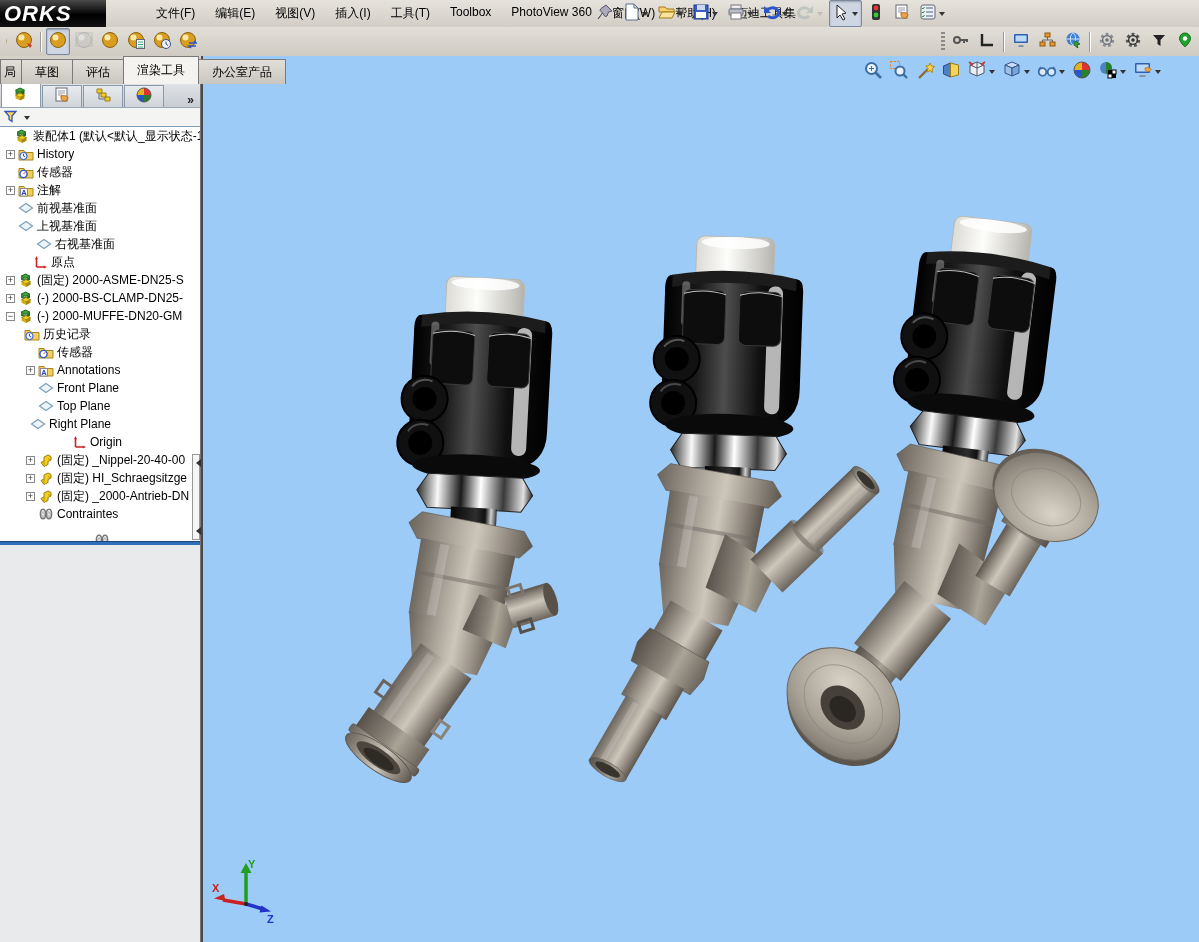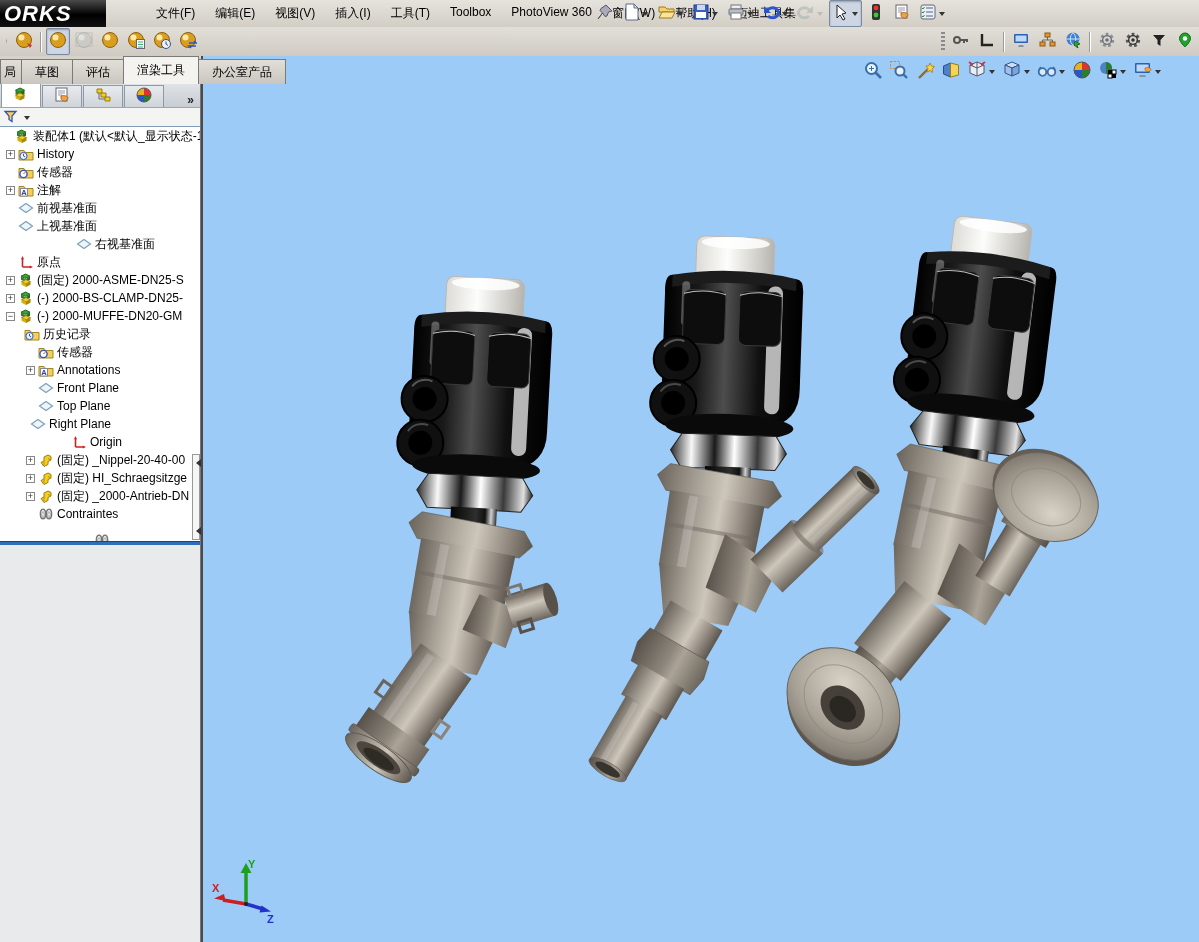--- a/index.html
+++ b/index.html
@@ -646,28 +646,28 @@
             </svg></span>
           <span class="tlabel">前视基准面</span>
         </div>
         <div class="trow" style="padding-left: 6px;">
           <span class="expand none"></span>
           <span class="ticon"><svg width="16" height="16" viewBox="0 0 16 16" xmlns="http://www.w3.org/2000/svg">
               <path d="M1.5 8L8 3.5 14.5 8 8 12.5z" fill="#cfe2ef" fill-opacity=".35" stroke="#7aa0b8" stroke-width="1.2"></path>
             </svg></span>
           <span class="tlabel">上视基准面</span>
         </div>
-        <div class="trow" style="padding-left: 24px; margin-left: 40px;">
+        <div class="trow" style="padding-left: 24px;">
           <span class="expand none"></span>
           <span class="ticon"><svg width="16" height="16" viewBox="0 0 16 16" xmlns="http://www.w3.org/2000/svg">
               <path d="M1.5 8L8 3.5 14.5 8 8 12.5z" fill="#cfe2ef" fill-opacity=".35" stroke="#7aa0b8" stroke-width="1.2"></path>
             </svg></span>
           <span class="tlabel">右视基准面</span>
         </div>
-        <div class="trow" style="padding-left: 6px;">
+        <div class="trow" style="padding-left: 20px;">
           <span class="expand none"></span>
           <span class="ticon"><svg width="16" height="16" viewBox="0 0 16 16" xmlns="http://www.w3.org/2000/svg">
               <path d="M4.5 13V4.5M4.5 13H13" stroke="#c22" stroke-width="1.6" fill="none"></path>
               <path d="M4.5 2L3 5.2h3zM15 13l-3.2-1.5v3z" fill="#c22"></path>
             </svg></span>
           <span class="tlabel">原点</span>
         </div>
         <div class="trow" style="padding-left: 6px;">
           <span class="expand">+</span>
           <span class="ticon"><svg width="16" height="16" viewBox="0 0 16 16" xmlns="http://www.w3.org/2000/svg">

